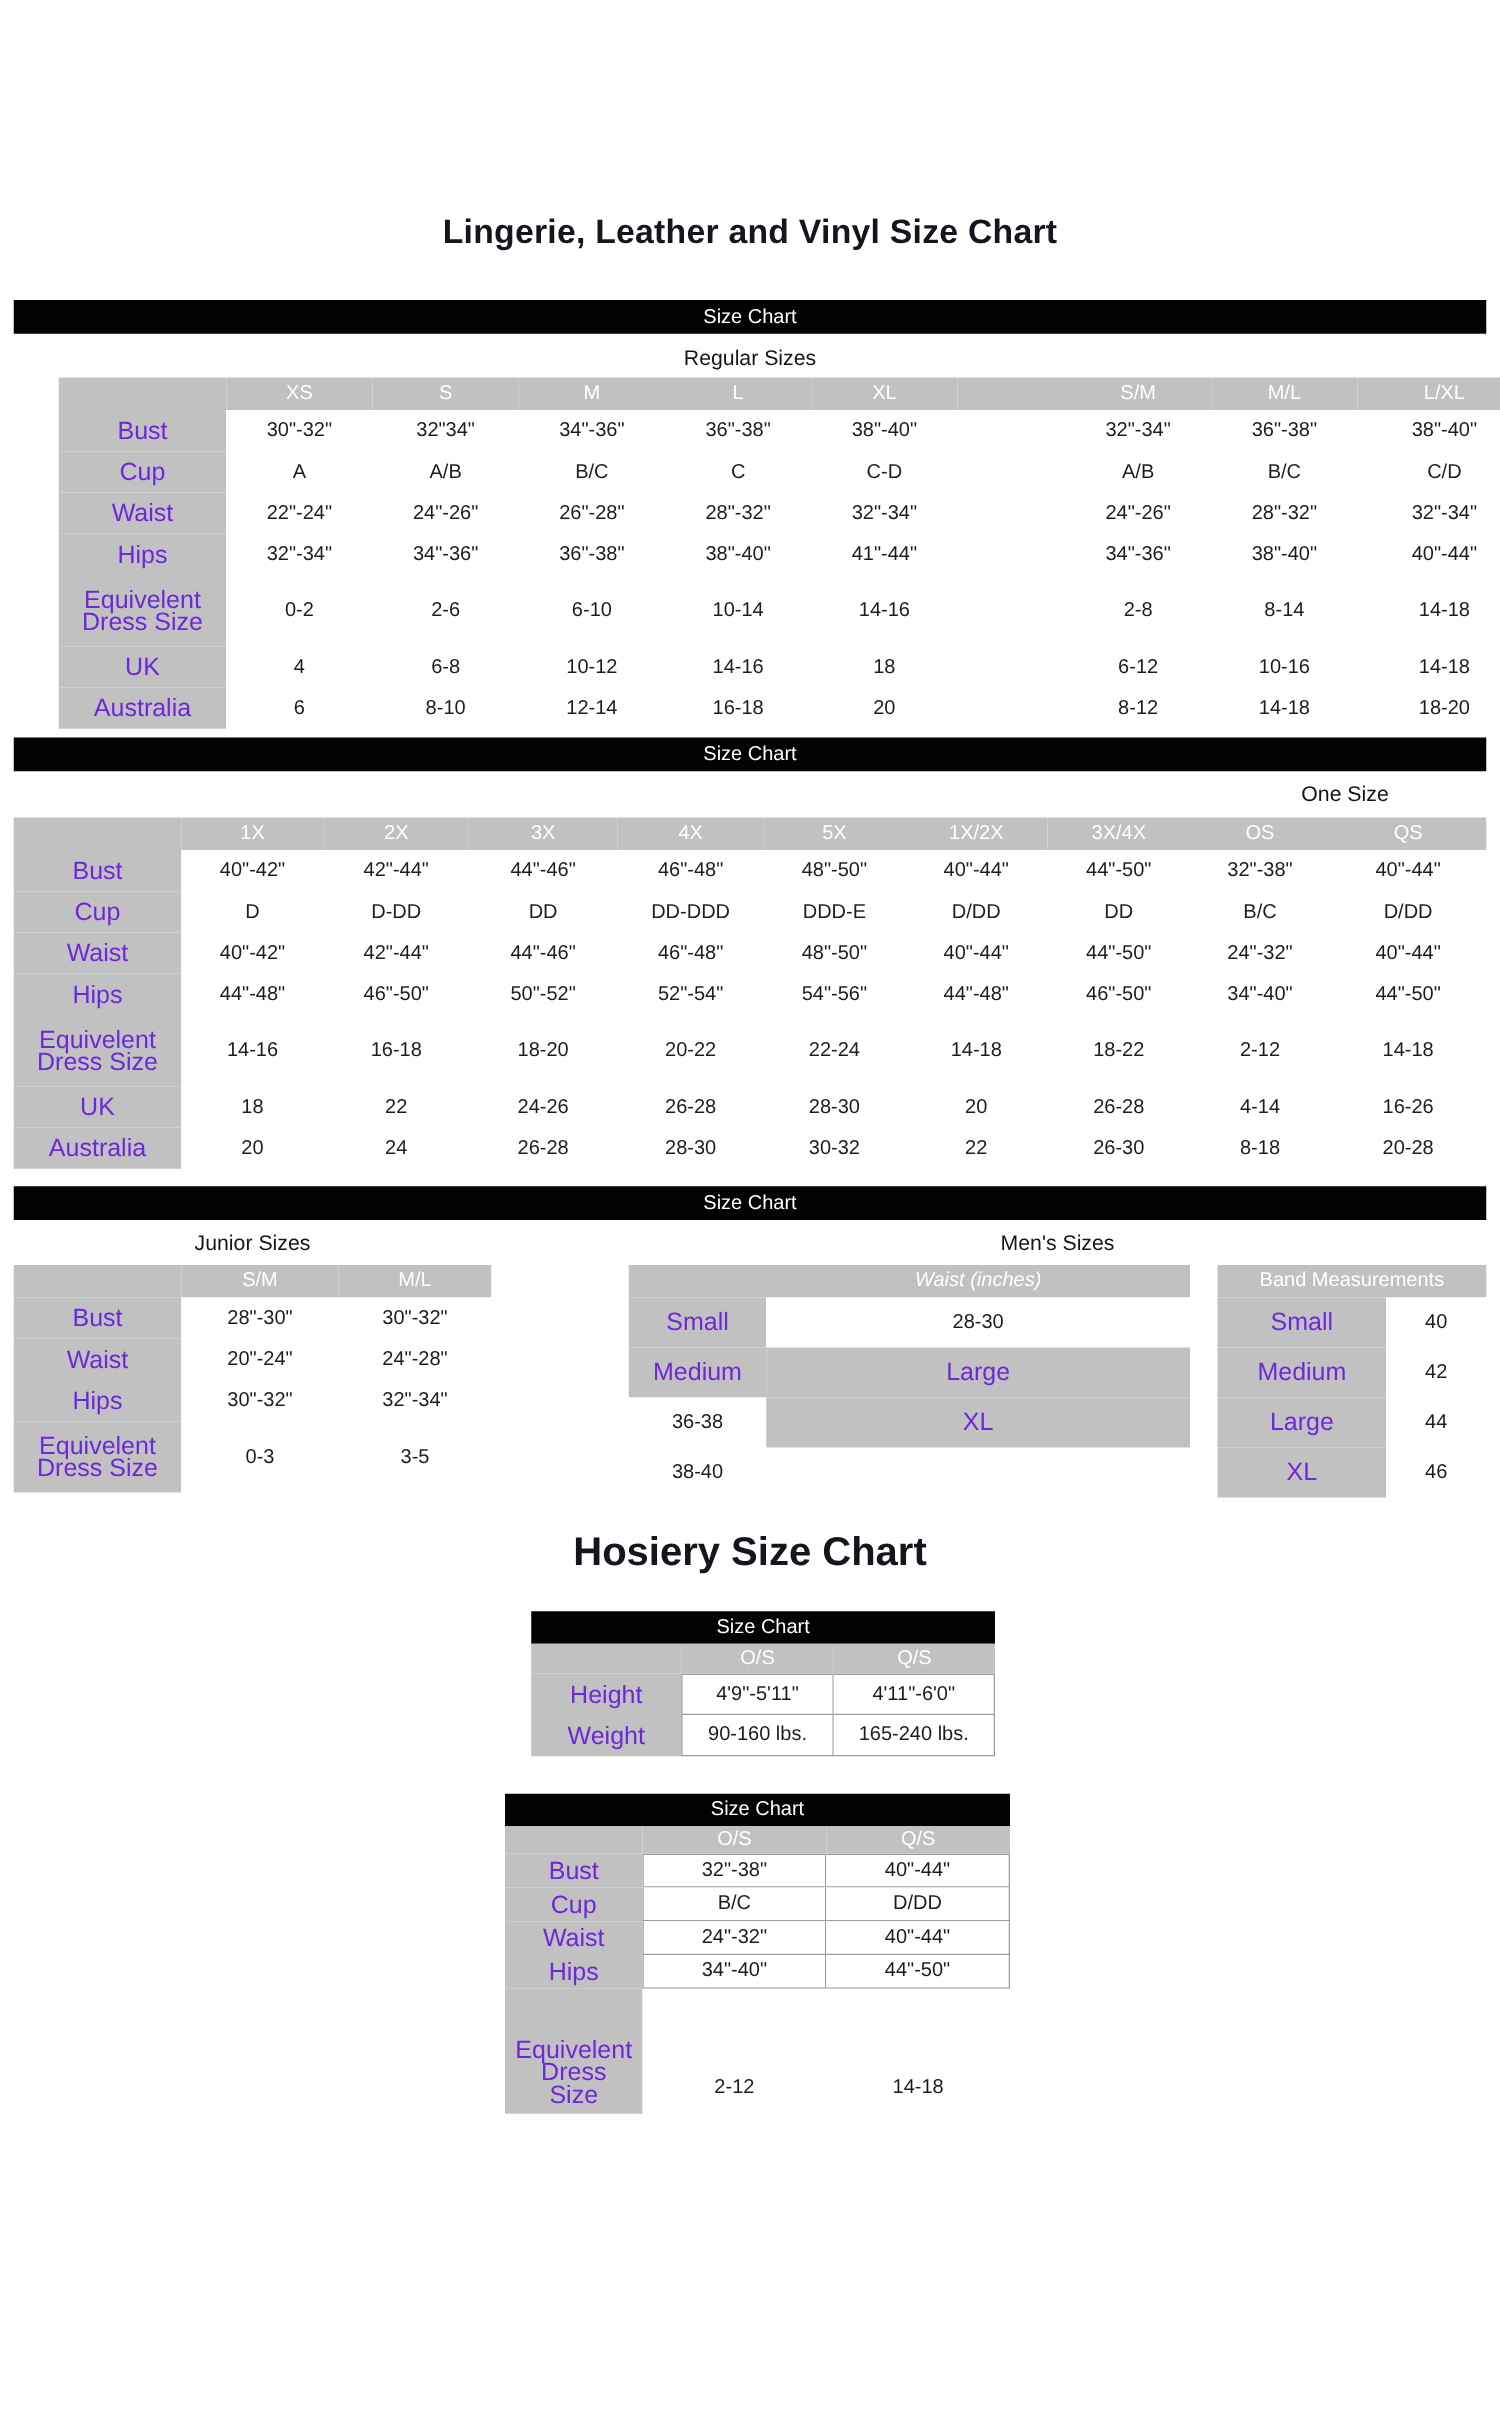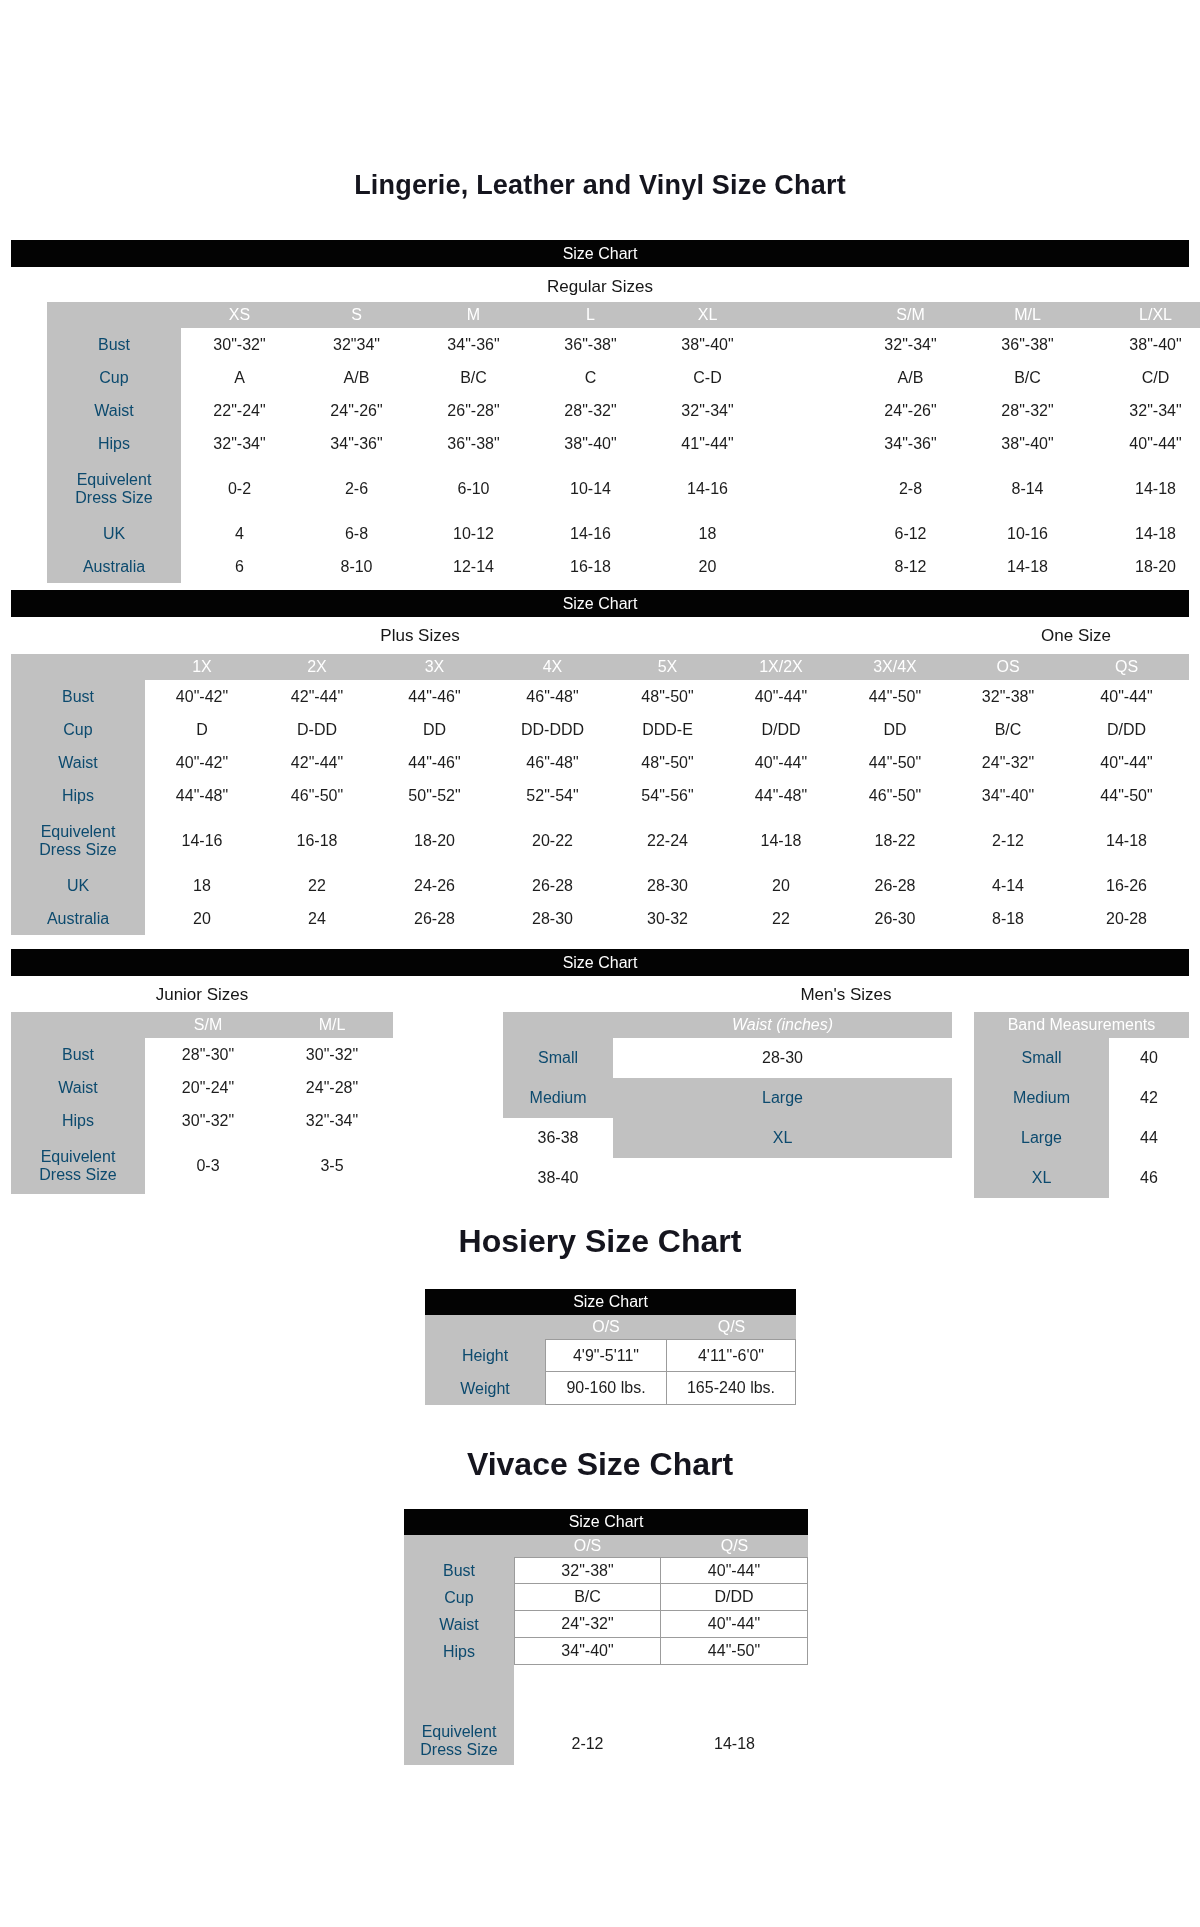--- a/index.html
+++ b/index.html
@@ -23,21 +23,21 @@
   #t-regular{margin-top:5px;display:grid;grid-template-columns:134px 117px 117px 117px 117px 117px 86px 117px 117px 139px;grid-template-rows:26px 33px 33px 33px 33px 57px 33px 33px;margin-left:36px;}
   #t-plus{margin-top:8px;display:grid;grid-template-columns:134px 114px 116px 119px 117px 113px 114px 114px 112px 125px;grid-template-rows:26px 33px 33px 33px 33px 57px 33px 33px;}
   .tables-row{display:flex;margin-top:7px;}
   #t-junior{display:grid;grid-template-columns:134px 126px 122px;grid-template-rows:26px 33px 33px 33px 57px;width:382px;}
   .mens{margin-left:auto;display:flex;width:686px;}
   .mens-left{display:grid;grid-template-columns:110px 339px;grid-template-rows:26px repeat(4,40px);}
   .mens-right{margin-left:auto;display:grid;grid-template-columns:135px 80px;grid-template-rows:26px repeat(4,40px);}
   .mh{grid-column:1/-1;background:#c1c1c1;color:#fff;display:flex;align-items:center;justify-content:center;font-size:16px;}
   .mh.pad{padding-left:110px;box-sizing:border-box;font-style:italic;}
   .hc{background:#c1c1c1;color:#fff;display:flex;align-items:center;justify-content:center;font-size:16px;}
-  .lc{background:#c1c1c1;color:#0c4a6e;display:flex;align-items:center;justify-content:center;text-align:center;font-size:16px;line-height:18px;padding:0 8px;box-sizing:border-box;}
+  .lc{background:#c1c1c1;color:#6d28d9;display:flex;align-items:center;justify-content:center;text-align:center;font-size:20px;line-height:18px;padding:0 8px;box-sizing:border-box;}
   .dc{display:flex;align-items:center;justify-content:center;font-size:16px;color:#1d1d1d;background:#fff;}
   .sp{background:#fff;}
   .small-table .bar{height:26px;}
   .hosiery{width:371px;margin:33px 0 0 414px;}
   #t-hosiery{display:grid;grid-template-columns:120px 122px 129px;grid-template-rows:24px 33px 33px;}
   .vivace{width:404px;margin:30px 0 0 393px;}
   #t-vivace{display:grid;grid-template-columns:110px 147px 147px;grid-template-rows:22px 27px 27px 27px 27px 100px;}
   .bc{border-right:1px solid #9c9c9c;border-bottom:1px solid #9c9c9c;box-sizing:border-box;}
   .bl{border-left:1px solid #9c9c9c;}
   .bt{border-top:1px solid #9c9c9c;}
@@ -135,21 +135,20 @@
       <div class="sp"></div>
       <div class="dc">8-12</div>
       <div class="dc">14-18</div>
       <div class="dc">18-20</div>
     </div>
 
   <div class="bar b2">
     <span>Size Chart</span>
   </div>
   <div class="subrow">
-    <div class="sect-label plus-label">Plus Sizes</div>
     <div class="sect-label onesize-label">One Size</div>
   </div>
   <div class="grid" id="t-plus">
       <div class="hc"></div>
       <div class="hc">1X</div>
       <div class="hc">2X</div>
       <div class="hc">3X</div>
       <div class="hc">4X</div>
       <div class="hc">5X</div>
       <div class="hc">1X/2X</div>
@@ -289,21 +288,20 @@
         <div class="hc">Q/S</div>
         <div class="lc">Height</div>
         <div class="dc bc bt bl">4'9"-5'11"</div>
         <div class="dc bc bt">4'11"-6'0"</div>
         <div class="lc">Weight</div>
         <div class="dc bc bl">90-160 lbs.</div>
         <div class="dc bc">165-240 lbs.</div>
       </div>
   </div>
 
-  <h2 class="vivace-h">Vivace Size Chart</h2>
   <div class="small-table vivace">
     <div class="bar">
       <span>Size Chart</span>
     </div>
     <div id="t-vivace">
         <div class="hc"></div>
         <div class="hc">O/S</div>
         <div class="hc">Q/S</div>
         <div class="lc">Bust</div>
         <div class="dc bc bt bl">32"-38"</div>

